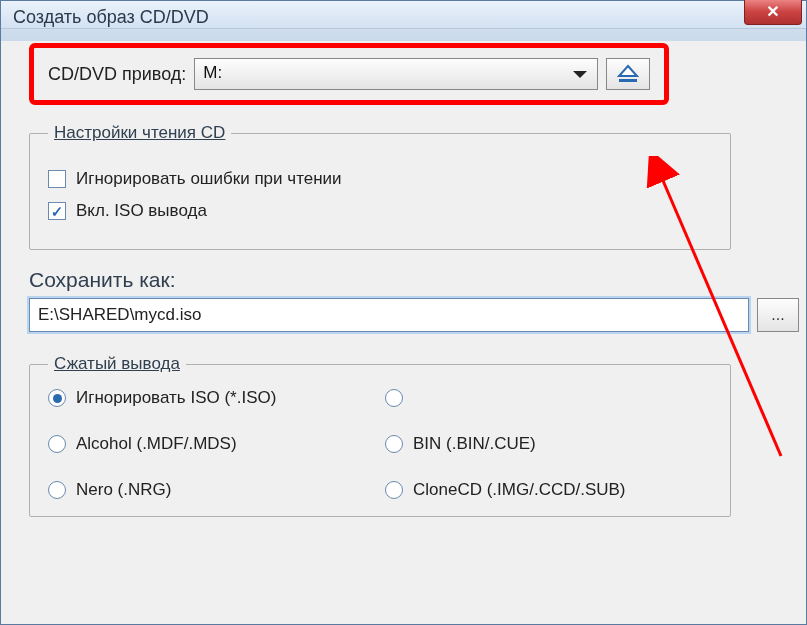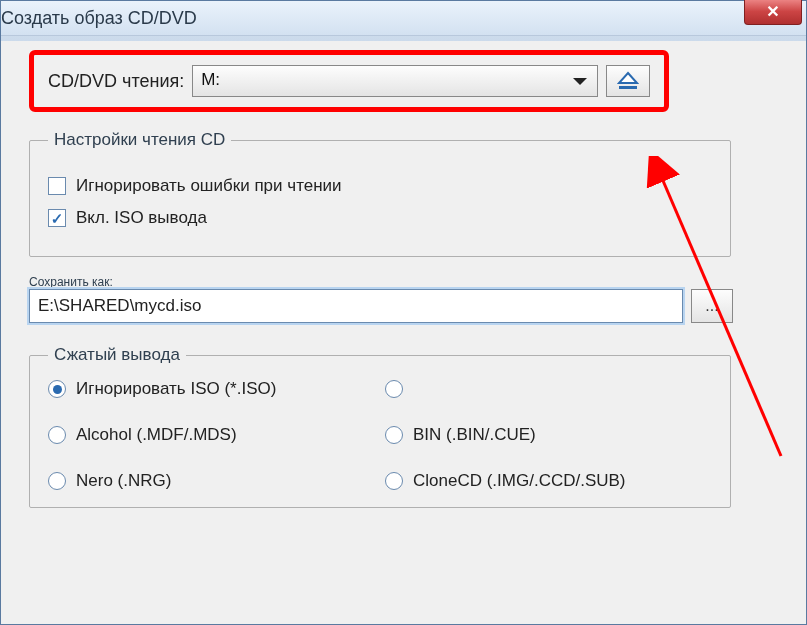--- a/index.html
+++ b/index.html
@@ -13,24 +13,25 @@
       position: relative;
     }
     .window {
       width: 807px;
       height: 625px;
       background: linear-gradient(to bottom, #d8e4f0 0%, #cbdaeb 40px, #f0f0f0 40px);
       border: 1px solid #5a7aa0;
       position: relative;
     }
     .titlebar {
-      height: 35px;
+      height: 28px;
       background: linear-gradient(to bottom, #eaf2fb 0%, #d3e1f1 100%);
       display: flex;
-      align-items: center;
+      align-items: flex-end;
+      padding-left: 12px;
       color: #2a3a4a;
       font-size: 18px;
       border-bottom: 1px solid #b8c8dc;
       position: relative;
     }
     .close-btn {
       position: absolute;
       right: 4px;
       top: -2px;
       width: 58px;
@@ -98,20 +99,21 @@
       border: 1px solid #b0b0b0;
       border-radius: 2px;
       margin-bottom: 18px;
       padding: 14px 18px 16px;
       width: 702px;
     }
     legend {
       padding: 0 6px;
       font-size: 17px;
       color: #304050;
+      text-decoration: underline;
     }
     .check-row {
       display: flex;
       align-items: center;
       gap: 10px;
       margin: 12px 0;
     }
     .checkbox {
       width: 18px; height: 18px;
       border: 1px solid #6a8aae;
@@ -122,22 +124,22 @@
       cursor: pointer;
     }
     .checkbox.checked::after {
       content: "✓";
       color: #2a6ab0;
       font-size: 15px;
       font-weight: bold;
       line-height: 1;
     }
     .check-label { font-size: 17px; color: #222; }
-    .save-label { font-size: 12px; color: #304050; display:block; }
-    .save-row { display: flex; gap: 8px; width: 704px; margin-bottom: 22px; }
+    .save-label { font-size: 21px; color: #304050; margin-bottom: 6px; display:block; }
+    .save-row { display: flex; gap: 8px; width: 770px; margin-bottom: 22px; }
     .save-input {
       flex: 1;
       height: 34px;
       border: 1px solid #6a8aae;
       background: #fff;
       padding: 4px 8px;
       font-size: 17px;
       color: #222;
       outline: 2px solid #b8d4f0;
     }
@@ -191,21 +193,21 @@
   <div class="titlebar">
     <span>Создать образ CD/DVD</span>
     <div class="close-btn">
       <span>✕</span>
     </div>
   </div>
 
   <div class="content">
 
     <div class="drive-row">
-      <span class="drive-label">CD/DVD чтения:</span>
+      <span class="drive-label">CD/DVD привод:</span>
       <div class="drive-select">
         <span>M:</span>
       </div>
       <div class="eject-btn">
         <svg width="22" height="20" viewBox="0 0 22 20">
           <polygon points="11,2 20,12 2,12" fill="#fff" stroke="#2a6ab0" stroke-width="2"></polygon>
           <rect x="2" y="15" width="18" height="3" fill="#2a6ab0"></rect>
         </svg>
       </div>
     </div>

